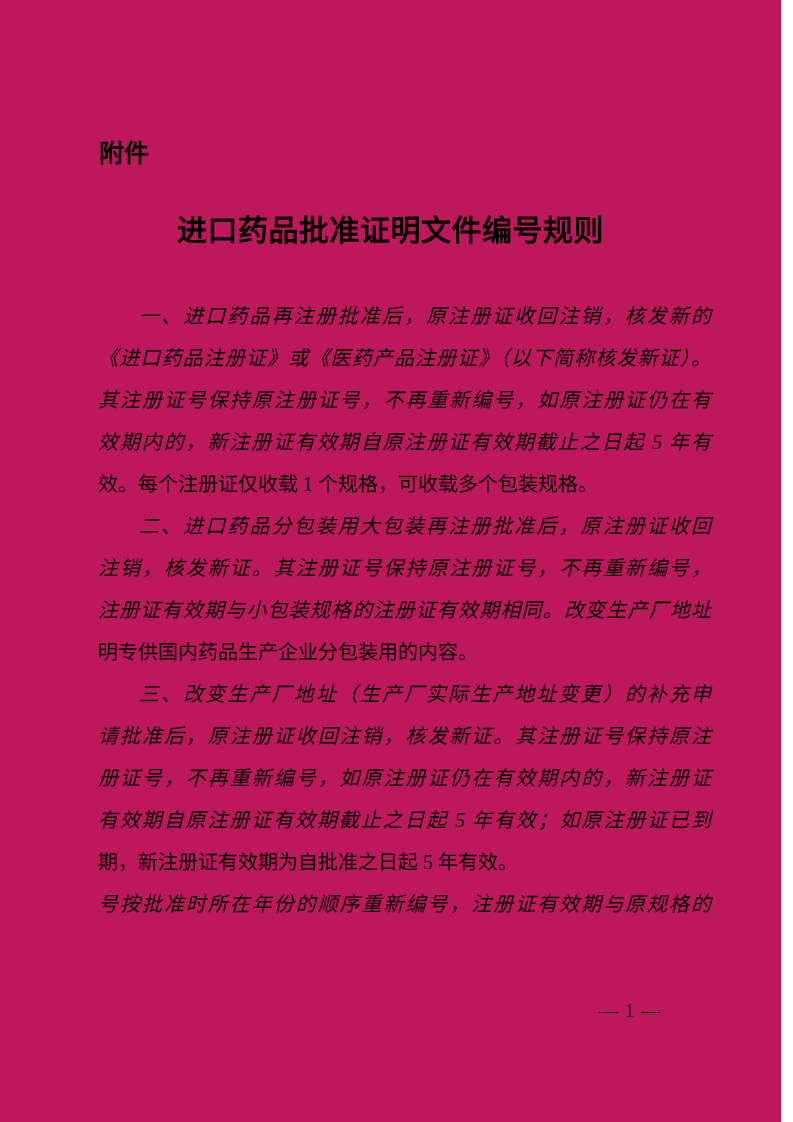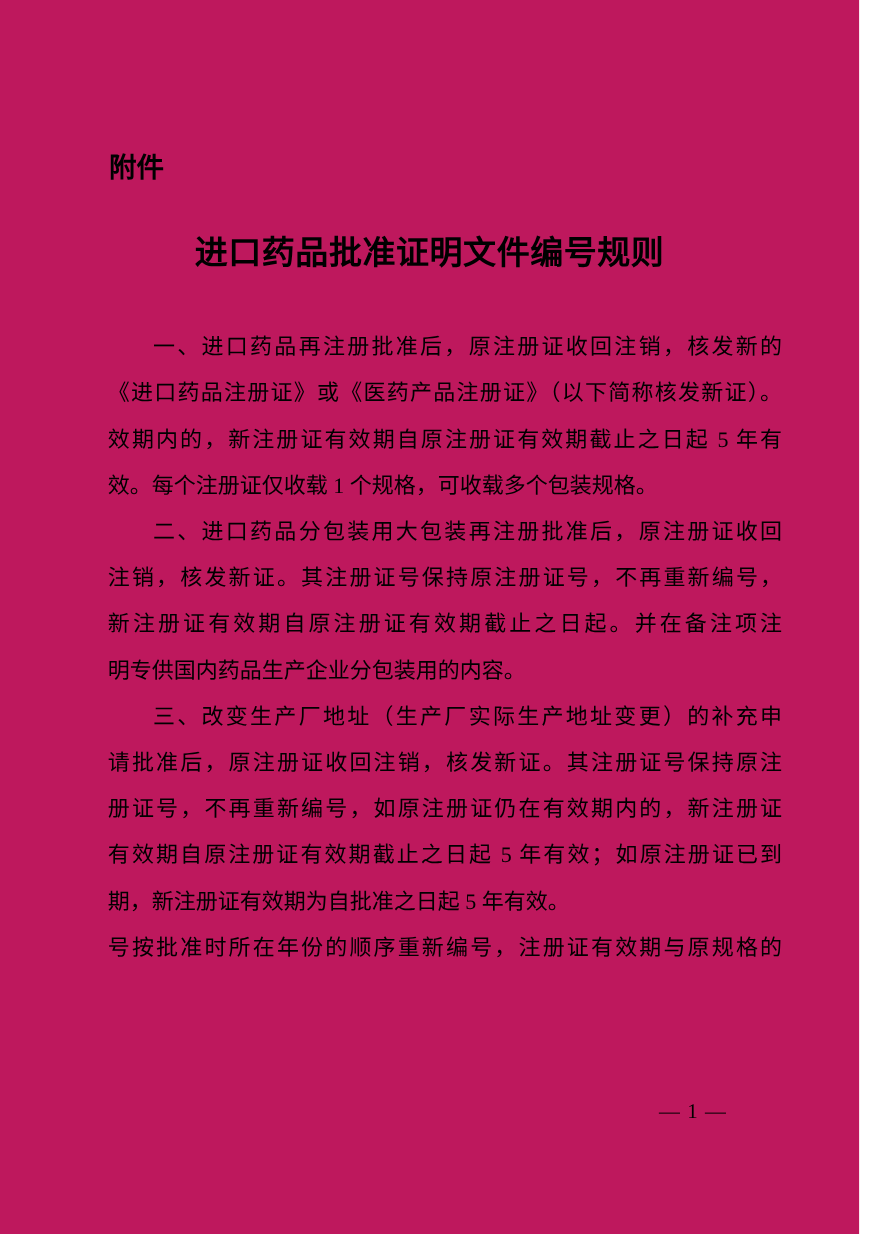--- a/index.html
+++ b/index.html
@@ -47,20 +47,21 @@
   .line {
     height: 42px;
     line-height: 42px;
     font-size: 20px;
     white-space: normal;
   }
   .line.justify {
     text-align: justify;
     text-align-last: justify;
     text-justify: inter-character;
+    font-style: italic;
   }
   .line.plain {
     text-align: left;
     text-align-last: left;
   }
   .line.indent {
     padding-left: 41px;
   }
   .page-footer {
     position: absolute;
@@ -75,25 +76,26 @@
 <body>
 
 <div class="page">
   <div class="attachment">附件</div>
 
   <h1 class="doc-title">进口药品批准证明文件编号规则</h1>
 
   <div class="doc-body" id="doc-body">
       <div class="line justify indent">一、进口药品再注册批准后，原注册证收回注销，核发新的</div>
       <div class="line justify">《进口药品注册证》或《医药产品注册证》（以下简称核发新证）。</div>
+      <div class="line justify">其注册证号保持原注册证号，不再重新编号，如原注册证仍在有</div>
       <div class="line justify">效期内的，新注册证有效期自原注册证有效期截止之日起 5 年有</div>
       <div class="line plain">效。每个注册证仅收载 1 个规格，可收载多个包装规格。</div>
       <div class="line justify indent">二、进口药品分包装用大包装再注册批准后，原注册证收回</div>
       <div class="line justify">注销，核发新证。其注册证号保持原注册证号，不再重新编号，</div>
-      <div class="line justify">新注册证有效期自原注册证有效期截止之日起。并在备注项注</div>
+      <div class="line justify">注册证有效期与小包装规格的注册证有效期相同。改变生产厂地址</div>
       <div class="line plain">明专供国内药品生产企业分包装用的内容。</div>
       <div class="line justify indent">三、改变生产厂地址（生产厂实际生产地址变更）的补充申</div>
       <div class="line justify">请批准后，原注册证收回注销，核发新证。其注册证号保持原注</div>
       <div class="line justify">册证号，不再重新编号，如原注册证仍在有效期内的，新注册证</div>
       <div class="line justify">有效期自原注册证有效期截止之日起 5 年有效；如原注册证已到</div>
       <div class="line plain">期，新注册证有效期为自批准之日起 5 年有效。</div>
       <div class="line justify">号按批准时所在年份的顺序重新编号，注册证有效期与原规格的</div>
     </div>
 
   <div class="page-footer">— 1 —</div>

